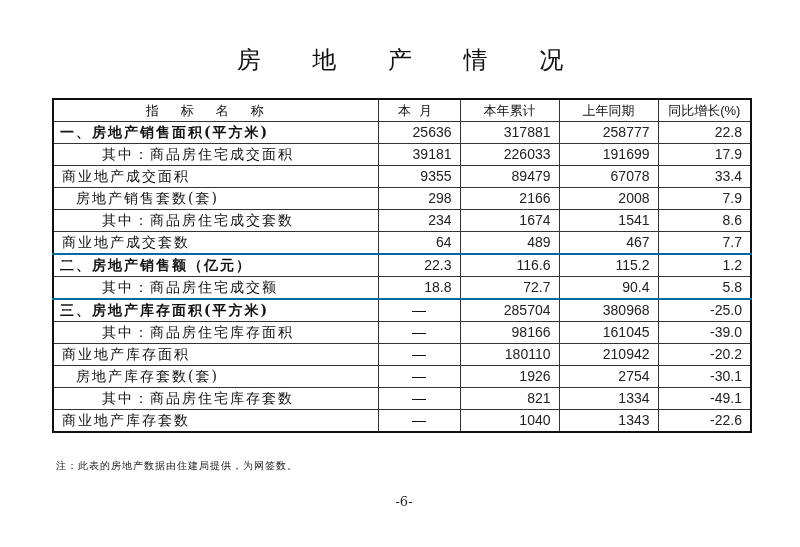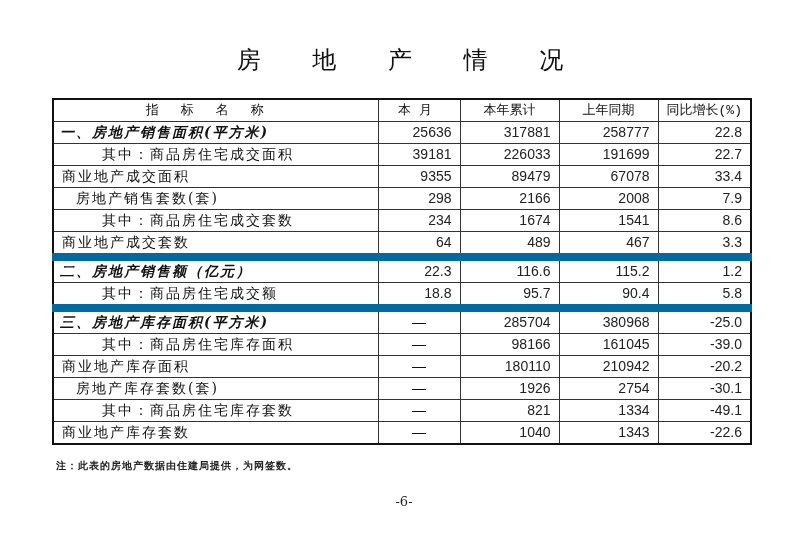--- a/index.html
+++ b/index.html
@@ -41,21 +41,21 @@
       border: 1px solid #333;
       height: 21px;
       padding: 0 8px;
       font-size: 14px;
       line-height: 21px;
       white-space: nowrap;
       overflow: hidden;
       font-weight: normal;
     }
     table.data-table th {
-      font-family: Liberation Mono, monospace;
+      font-family: Liberation Sans, sans-serif;
       text-align: center;
       font-size: 13px;
     }
     th.col-name { letter-spacing: 22px; padding-left: 30px; }
     th.col-month { letter-spacing: 8px; padding-left: 16px; }
     td.num {
       text-align: right;
       font-family: "Liberation Sans", "DejaVu Sans", sans-serif;
       font-size: 14px;
       color: #222;
@@ -64,33 +64,32 @@
       text-align: center;
       font-family: "Liberation Sans", "DejaVu Sans", sans-serif;
       font-weight: bold;
       padding-left: 40px;
     }
     td.label {
       text-align: left;
       font-size: 13px;
       letter-spacing: 2px;
     }
-    td.label.level-0 { padding-left: 6px; font-weight: bold; font-style: italic; }
+    td.label.level-0 { padding-left: 6px; font-weight: bold; }
     td.label.level-1 { padding-left: 22px; }
     td.label.level-2 { padding-left: 48px; }
     td.label.level-3 { }
-    tr.section td { border-top: 8px solid #0369a1; }
+    tr.section td { border-top: 2px solid #0369a1; }
     .footnote {
       position: absolute;
       top: 459px;
       left: 56px;
       font-size: 10px;
       color: #222;
       letter-spacing: 1px;
-      font-weight: bold;
     }
     .page-number {
       position: absolute;
       top: 494px;
       left: 0;
       width: 800px;
       text-align: center;
       font-size: 13px;
       color: #222;
       padding-left: 8px;
@@ -125,21 +124,21 @@
         <td class="num">25636</td>
         <td class="num">317881</td>
         <td class="num">258777</td>
         <td class="num">22.8</td>
       </tr>
       <tr>
         <td class="label level-2">其中：商品房住宅成交面积</td>
         <td class="num">39181</td>
         <td class="num">226033</td>
         <td class="num">191699</td>
-        <td class="num">22.7</td>
+        <td class="num">17.9</td>
       </tr>
       <tr>
         <td class="label level-3">商业地产成交面积</td>
         <td class="num">9355</td>
         <td class="num">89479</td>
         <td class="num">67078</td>
         <td class="num">33.4</td>
       </tr>
       <tr>
         <td class="label level-1">房地产销售套数(套)</td>
@@ -153,33 +152,33 @@
         <td class="num">234</td>
         <td class="num">1674</td>
         <td class="num">1541</td>
         <td class="num">8.6</td>
       </tr>
       <tr>
         <td class="label level-3">商业地产成交套数</td>
         <td class="num">64</td>
         <td class="num">489</td>
         <td class="num">467</td>
-        <td class="num">3.3</td>
+        <td class="num">7.7</td>
       </tr>
       <tr class="section">
         <td class="label level-0">二、房地产销售额（亿元）</td>
         <td class="num">22.3</td>
         <td class="num">116.6</td>
         <td class="num">115.2</td>
         <td class="num">1.2</td>
       </tr>
       <tr>
         <td class="label level-2">其中：商品房住宅成交额</td>
         <td class="num">18.8</td>
-        <td class="num">95.7</td>
+        <td class="num">72.7</td>
         <td class="num">90.4</td>
         <td class="num">5.8</td>
       </tr>
       <tr class="section">
         <td class="label level-0">三、房地产库存面积(平方米)</td>
         <td class="dash">—</td>
         <td class="num">285704</td>
         <td class="num">380968</td>
         <td class="num">-25.0</td>
       </tr>

